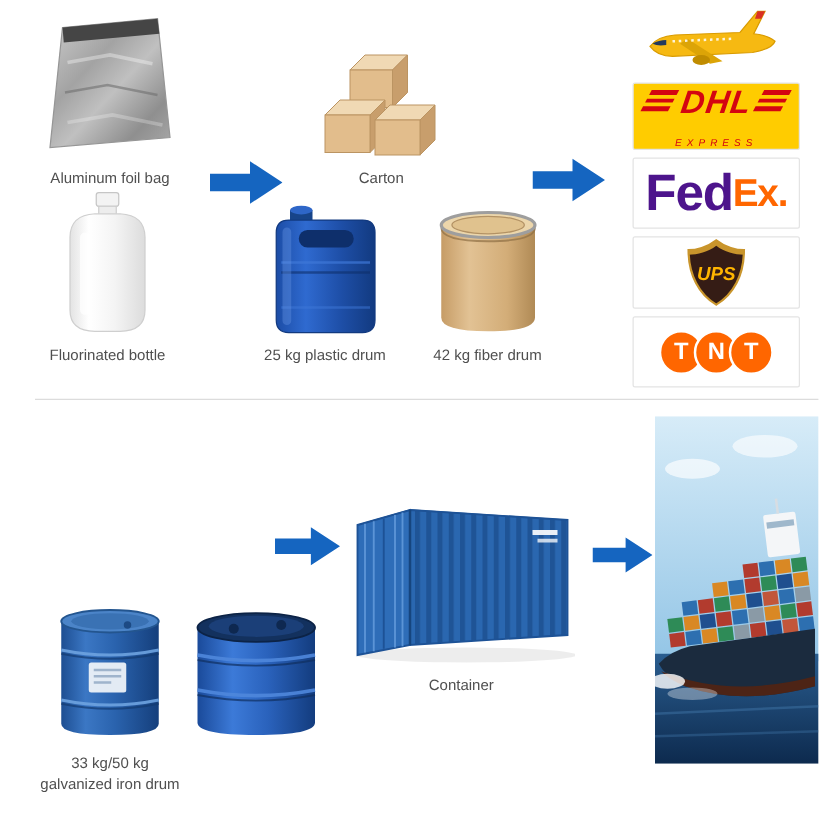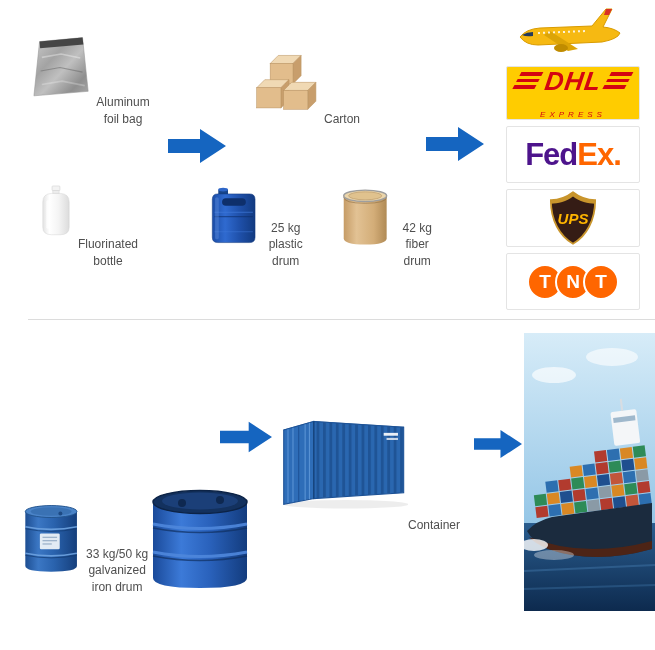--- a/index.html
+++ b/index.html
@@ -1,35 +1,35 @@
 <!DOCTYPE html>
 <html style="--arrow_blue: #1565c0; --label_text: #4f4f4f; --divider_gray: #dcdcdc; --dhl_yellow: #ffcc00; --dhl_red: #d40511; --fedex_purple: #4d148c; --fedex_orange: #ff6600; --ups_brown: #351c15; --ups_gold: #ffb500; --tnt_orange: #ff6600; --plane_yellow: #f6b912; --packaging_blue: #1e4fa8; --container_blue: #2a67b0;"><head>
 <meta charset="utf-8">
 <style>
   *{margin:0;padding:0;box-sizing:border-box}
   body{background:#fff;font-family:"Liberation Sans",sans-serif}
   .canvas{position:relative;width:655px;height:650px;background:#fff;overflow:hidden}
-  .fig{position:absolute;display:flex;flex-direction:row;align-items:flex-end}
+  .fig{position:absolute;display:flex;flex-direction:column;align-items:center}
   .fig svg{display:block}
   .caption{font-size:12px;color:var(--label_text,#4f4f4f);text-align:center;margin-top:6px;line-height:1.4}
   .arrow{position:absolute}
   .arrow polygon{fill:var(--arrow_blue,#1565c0)}
   .divider{position:absolute;top:319px;left:28px;width:627px;height:1px;background:var(--divider_gray,#dcdcdc)}
   .logo-box{position:absolute;left:506px;width:134px;display:flex;align-items:center;justify-content:center;background:#fff;border:1px solid #e4e4e4;border-radius:2px}
   .logo-box.plane{border:none;top:2px;height:58px}
   .logo-box.dhl{top:66px;height:54px;background:var(--dhl_yellow,#ffcc00);flex-direction:column}
   .logo-box.fedex{top:126px;height:57px}
   .logo-box.ups{top:189px;height:58px}
   .logo-box.tnt{top:253px;height:57px}
   .dhl-row{display:flex;align-items:center;gap:6px}
   .dhl-stripes{display:flex;flex-direction:column;gap:3px;width:22px;transform:skewX(-28deg)}
   .dhl-stripes i{height:3.5px;background:var(--dhl_red,#d40511);display:block}
   .dhl-text{font-style:italic;font-weight:bold;font-size:26px;color:var(--dhl_red,#d40511);letter-spacing:1px;transform:skewX(-8deg);line-height:1}
   .dhl-tagline{font-size:8px;letter-spacing:4px;color:var(--dhl_red,#d40511);font-style:italic;margin-top:16px}
-  .fedex-fed{color:var(--fedex_purple,#4d148c);font-size:31px;font-weight:bold;letter-spacing:-1px}
+  .fedex-fed{color:var(--fedex_purple,#4d148c);font-size:41px;font-weight:bold;letter-spacing:-1px}
   .fedex-ex{color:var(--fedex_orange,#ff6600);font-size:31px;font-weight:bold;letter-spacing:-1px}
   .tnt-circle{width:36px;height:36px;border-radius:50%;background:var(--tnt_orange,#ff6600);border:2px solid #fff;display:flex;align-items:center;justify-content:center;margin:0 -4px;color:#fff;font-size:19px;font-weight:bold}
   .ship{position:absolute;left:524px;top:333px}
 </style>
 </head>
 <body>
 
 <div class="canvas">
 
   <figure class="fig" style="left:26px;top:6px;width:124px">

